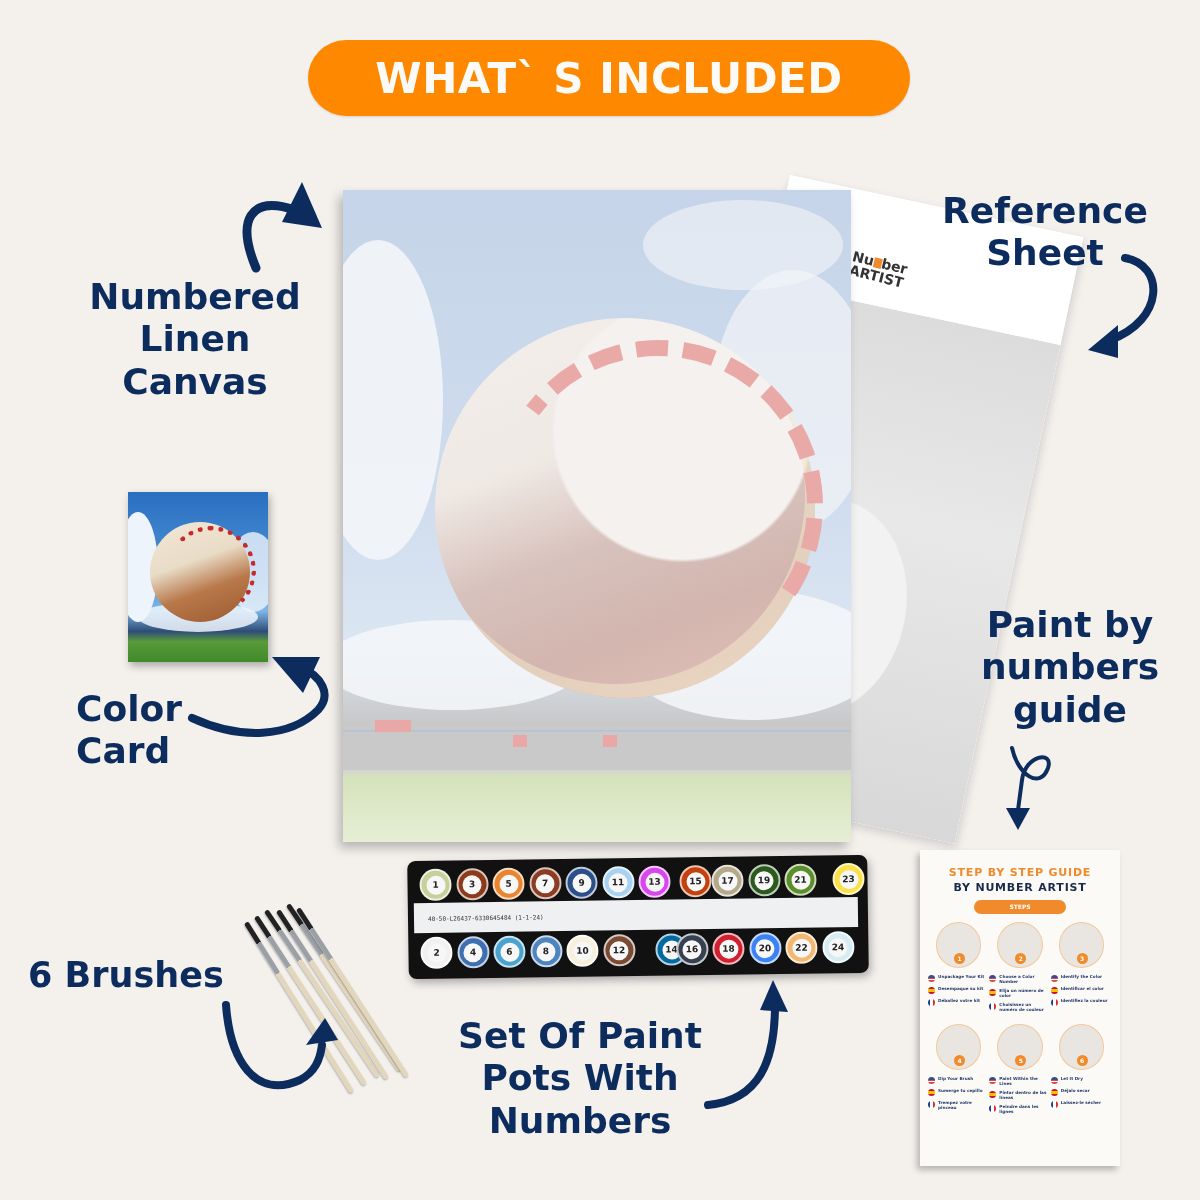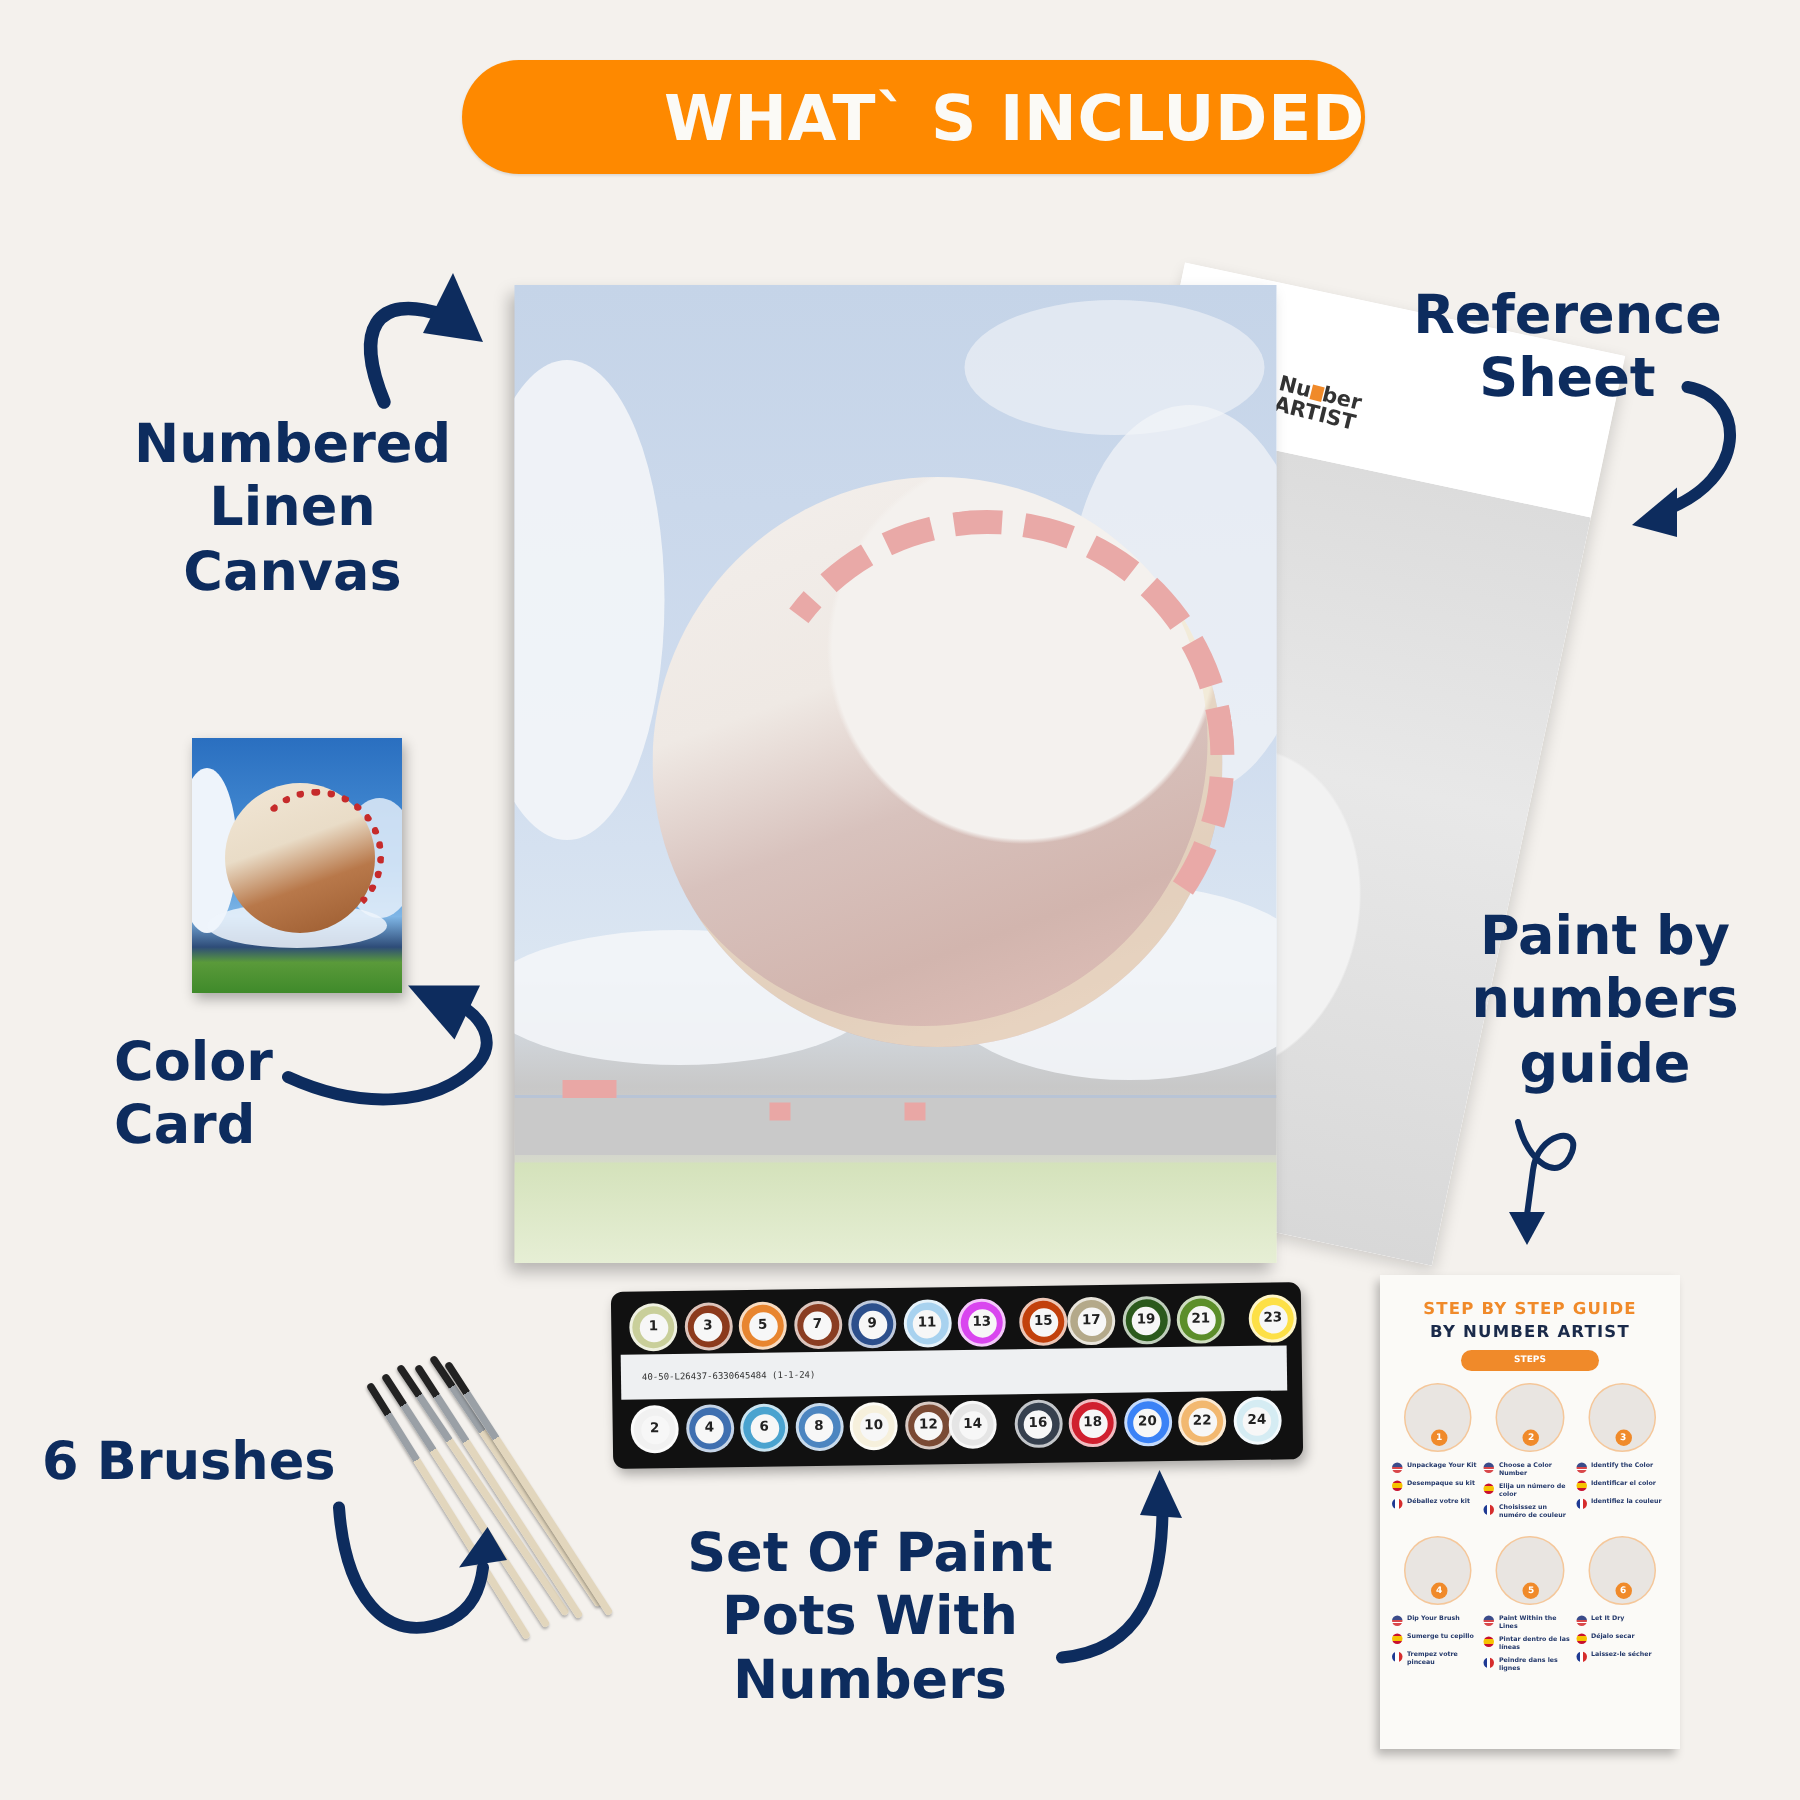--- a/index.html
+++ b/index.html
@@ -9,21 +9,21 @@
       font-family: "DejaVu Sans", sans-serif;
       position: relative;
       color: #0d2c5e;
     }
     .abs { position: absolute; }
 
     
     .header-pill {
       position: absolute; left: 308px; top: 40px; width: 602px; height: 76px;
       background: #fe8900; border-radius: 38px;
-      display: flex; align-items: center; justify-content: flex-end;
+      display: flex; align-items: center; justify-content: center;
       box-shadow: 0 1px 2px rgba(0,0,0,0.12);
     }
     .header-pill span {
       color: #fbfaf6; font-weight: bold; font-size: 42px; letter-spacing: 0.5px;
       font-family: "DejaVu Sans", sans-serif;
     }
 
     
     .label {
       position: absolute; font-weight: bold; color: #0d2c5e;
@@ -257,21 +257,21 @@
       </div>
       <div class="pot" style="left: 121.5px; top: 76px; background: rgb(76, 133, 192);">
         <div class="num">8</div>
       </div>
       <div class="pot" style="left: 158px; top: 76px; background: rgb(246, 240, 220);">
         <div class="num">10</div>
       </div>
       <div class="pot" style="left: 194.5px; top: 76px; background: rgb(122, 74, 52);">
         <div class="num">12</div>
       </div>
-      <div class="pot" style="left: 224px; top: 76px; background: #e5e5e5;">
+      <div class="pot" style="left: 247px; top: 76px; background: #0369a1;">
         <div class="num">14</div>
       </div>
       <div class="pot" style="left: 267.5px; top: 76px; background: rgb(54, 64, 78);">
         <div class="num">16</div>
       </div>
       <div class="pot" style="left: 304px; top: 76px; background: rgb(208, 32, 47);">
         <div class="num">18</div>
       </div>
       <div class="pot" style="left: 340.5px; top: 76px; background: #3b82f6;">
         <div class="num">20</div>

